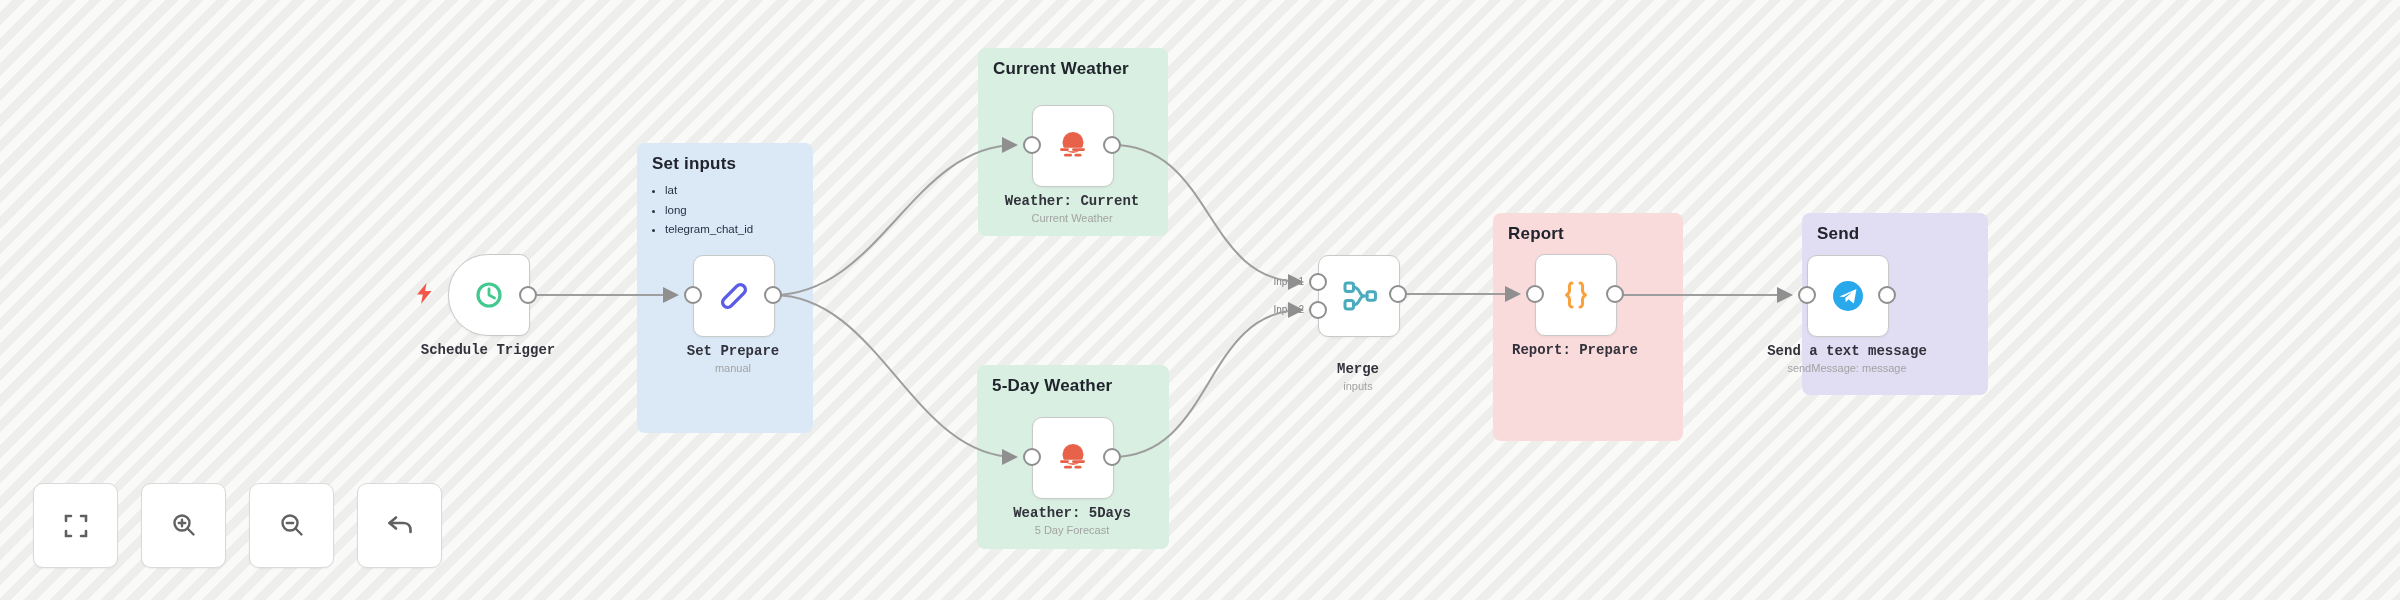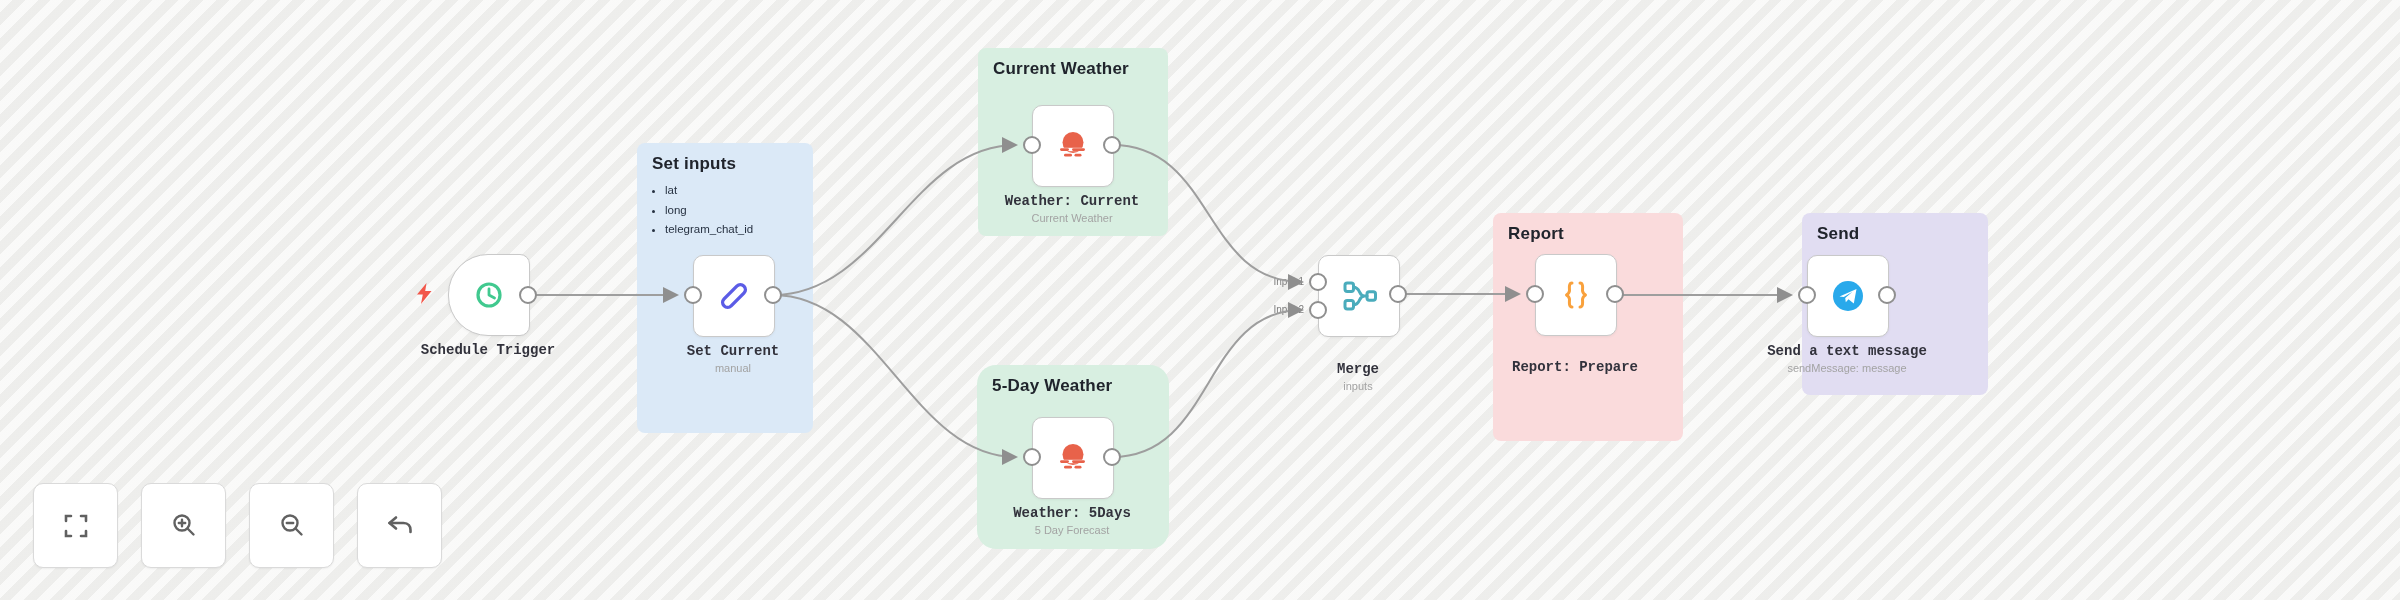--- a/index.html
+++ b/index.html
@@ -40,21 +40,21 @@
       <li>lat</li>
       <li>long</li>
       <li>telegram_chat_id</li>
     </ul>
   </div>
 
   <div class="group" style="left:978px;top:48px;width:190px;height:188px;background:#d8efe1;">
     <div class="group-title">Current Weather</div>
   </div>
 
-  <div class="group" style="left:977px;top:365px;width:192px;height:184px;background:#d8efe1;border-radius:19px;">
+  <div class="group" style="left:977px;top:365px;width:192px;height:184px;background:#d8efe1;">
     <div class="group-title">5-Day Weather</div>
   </div>
 
   <div class="group" style="left:1493px;top:213px;width:190px;height:228px;background:#fadbdc;">
     <div class="group-title">Report</div>
   </div>
 
   <div class="group" style="left:1770px;top:213px;width:186px;height:182px;background:#e1ddf2;margin-left:32px;">
     <div class="group-title">Send</div>
   </div>
@@ -155,36 +155,36 @@
     <svg width="44" height="44" viewBox="0 0 44 44">
       <circle cx="22" cy="22" r="15" fill="#29a9eb"></circle>
       <path d="M13.5,22.4 L30.5,15 L27.8,29.5 L22.5,25.3 L19.8,28.2 L19.2,24.1 L26.5,17.8 L17.8,23 Z" fill="#ffffff"></path>
     </svg>
   </div>
 
   <div class="node-label" style="left:378px;top:342px;">
     <div class="node-title">Schedule Trigger</div>
   </div>
   <div class="node-label" style="left:623px;top:343px;">
-    <div class="node-title">Set Current</div>
+    <div class="node-title">Set Prepare</div>
     <div class="node-sub">manual</div>
   </div>
   <div class="node-label" style="left:962px;top:193px;">
     <div class="node-title">Weather: Current</div>
     <div class="node-sub">Current Weather</div>
   </div>
   <div class="node-label" style="left:962px;top:505px;">
     <div class="node-title">Weather: 5Days</div>
     <div class="node-sub">5 Day Forecast</div>
   </div>
   <div class="node-label" style="left:1248px;top:361px;">
     <div class="node-title">Merge</div>
     <div class="node-sub">inputs</div>
   </div>
-  <div class="node-label" style="left:1465px;top:342px;margin-top:17px;">
+  <div class="node-label" style="left:1465px;top:342px;">
     <div class="node-title">Report: Prepare</div>
   </div>
   <div class="node-label" style="left:1737px;top:343px;">
     <div class="node-title">Send a text message</div>
     <div class="node-sub">sendMessage: message</div>
   </div>
 
   <div class="input-label" style="left:1240px;top:276px;">Input 1</div>
   <div class="input-label" style="left:1240px;top:304px;">Input 2</div>
 

